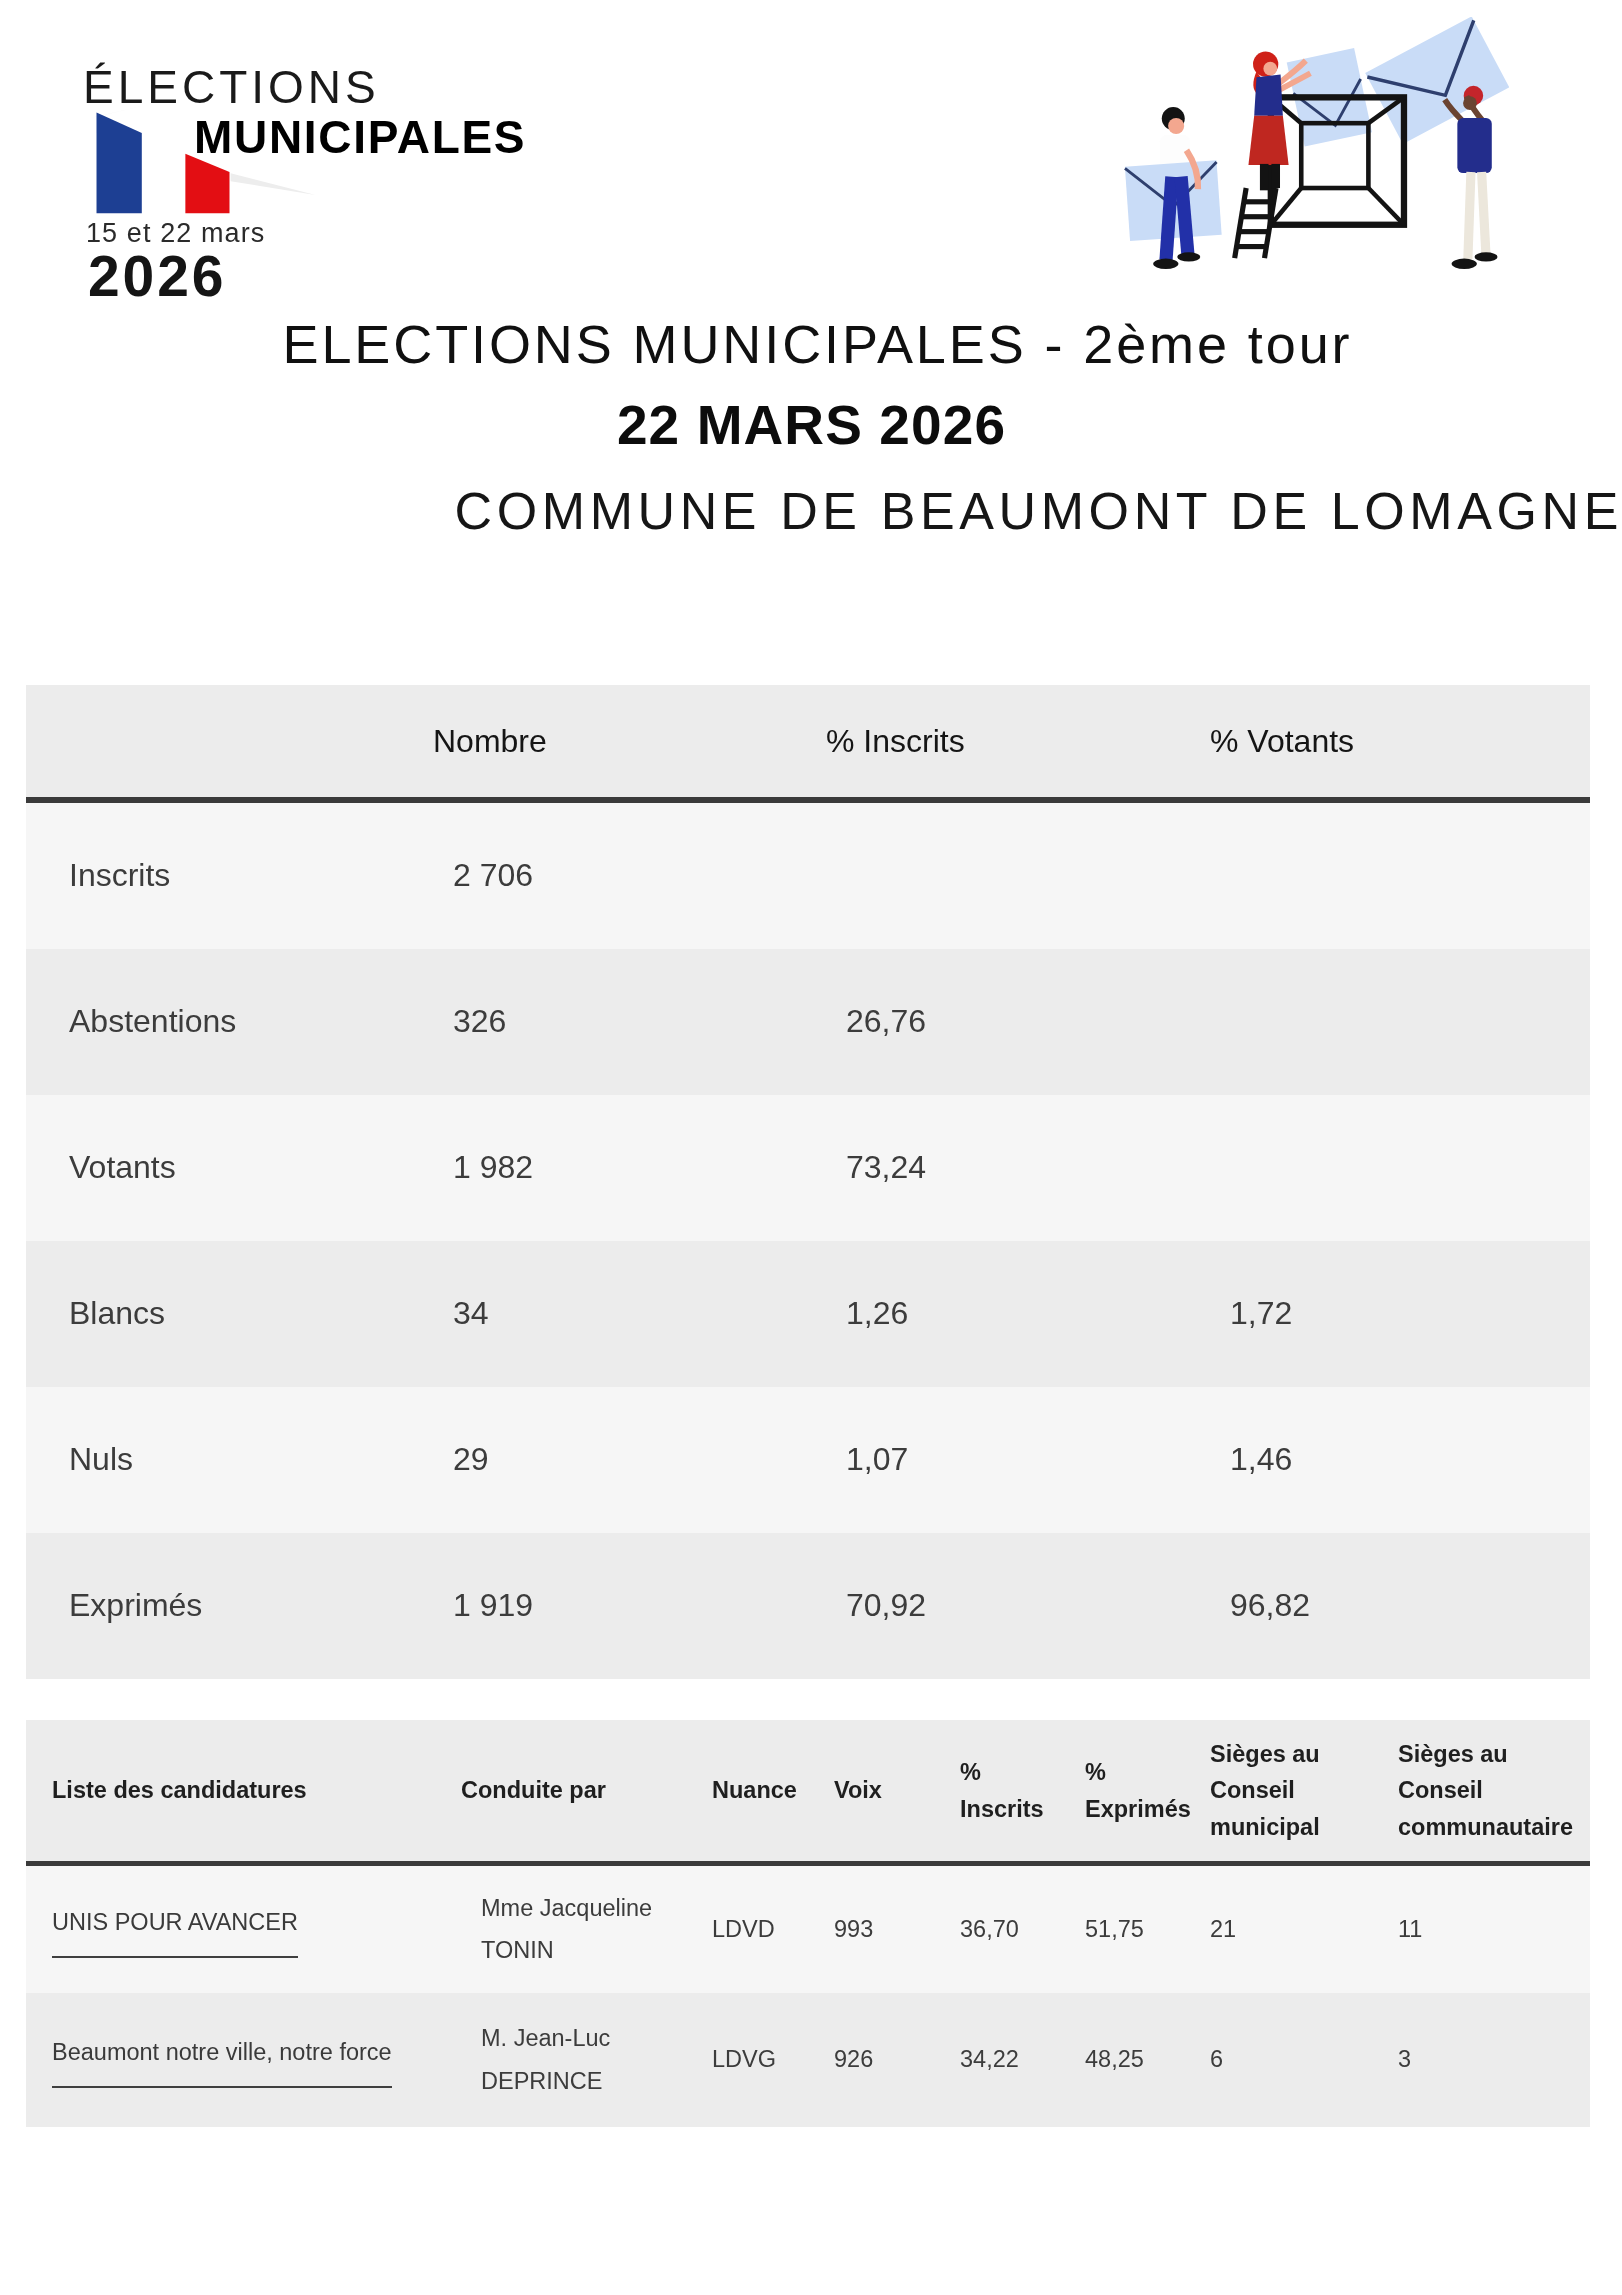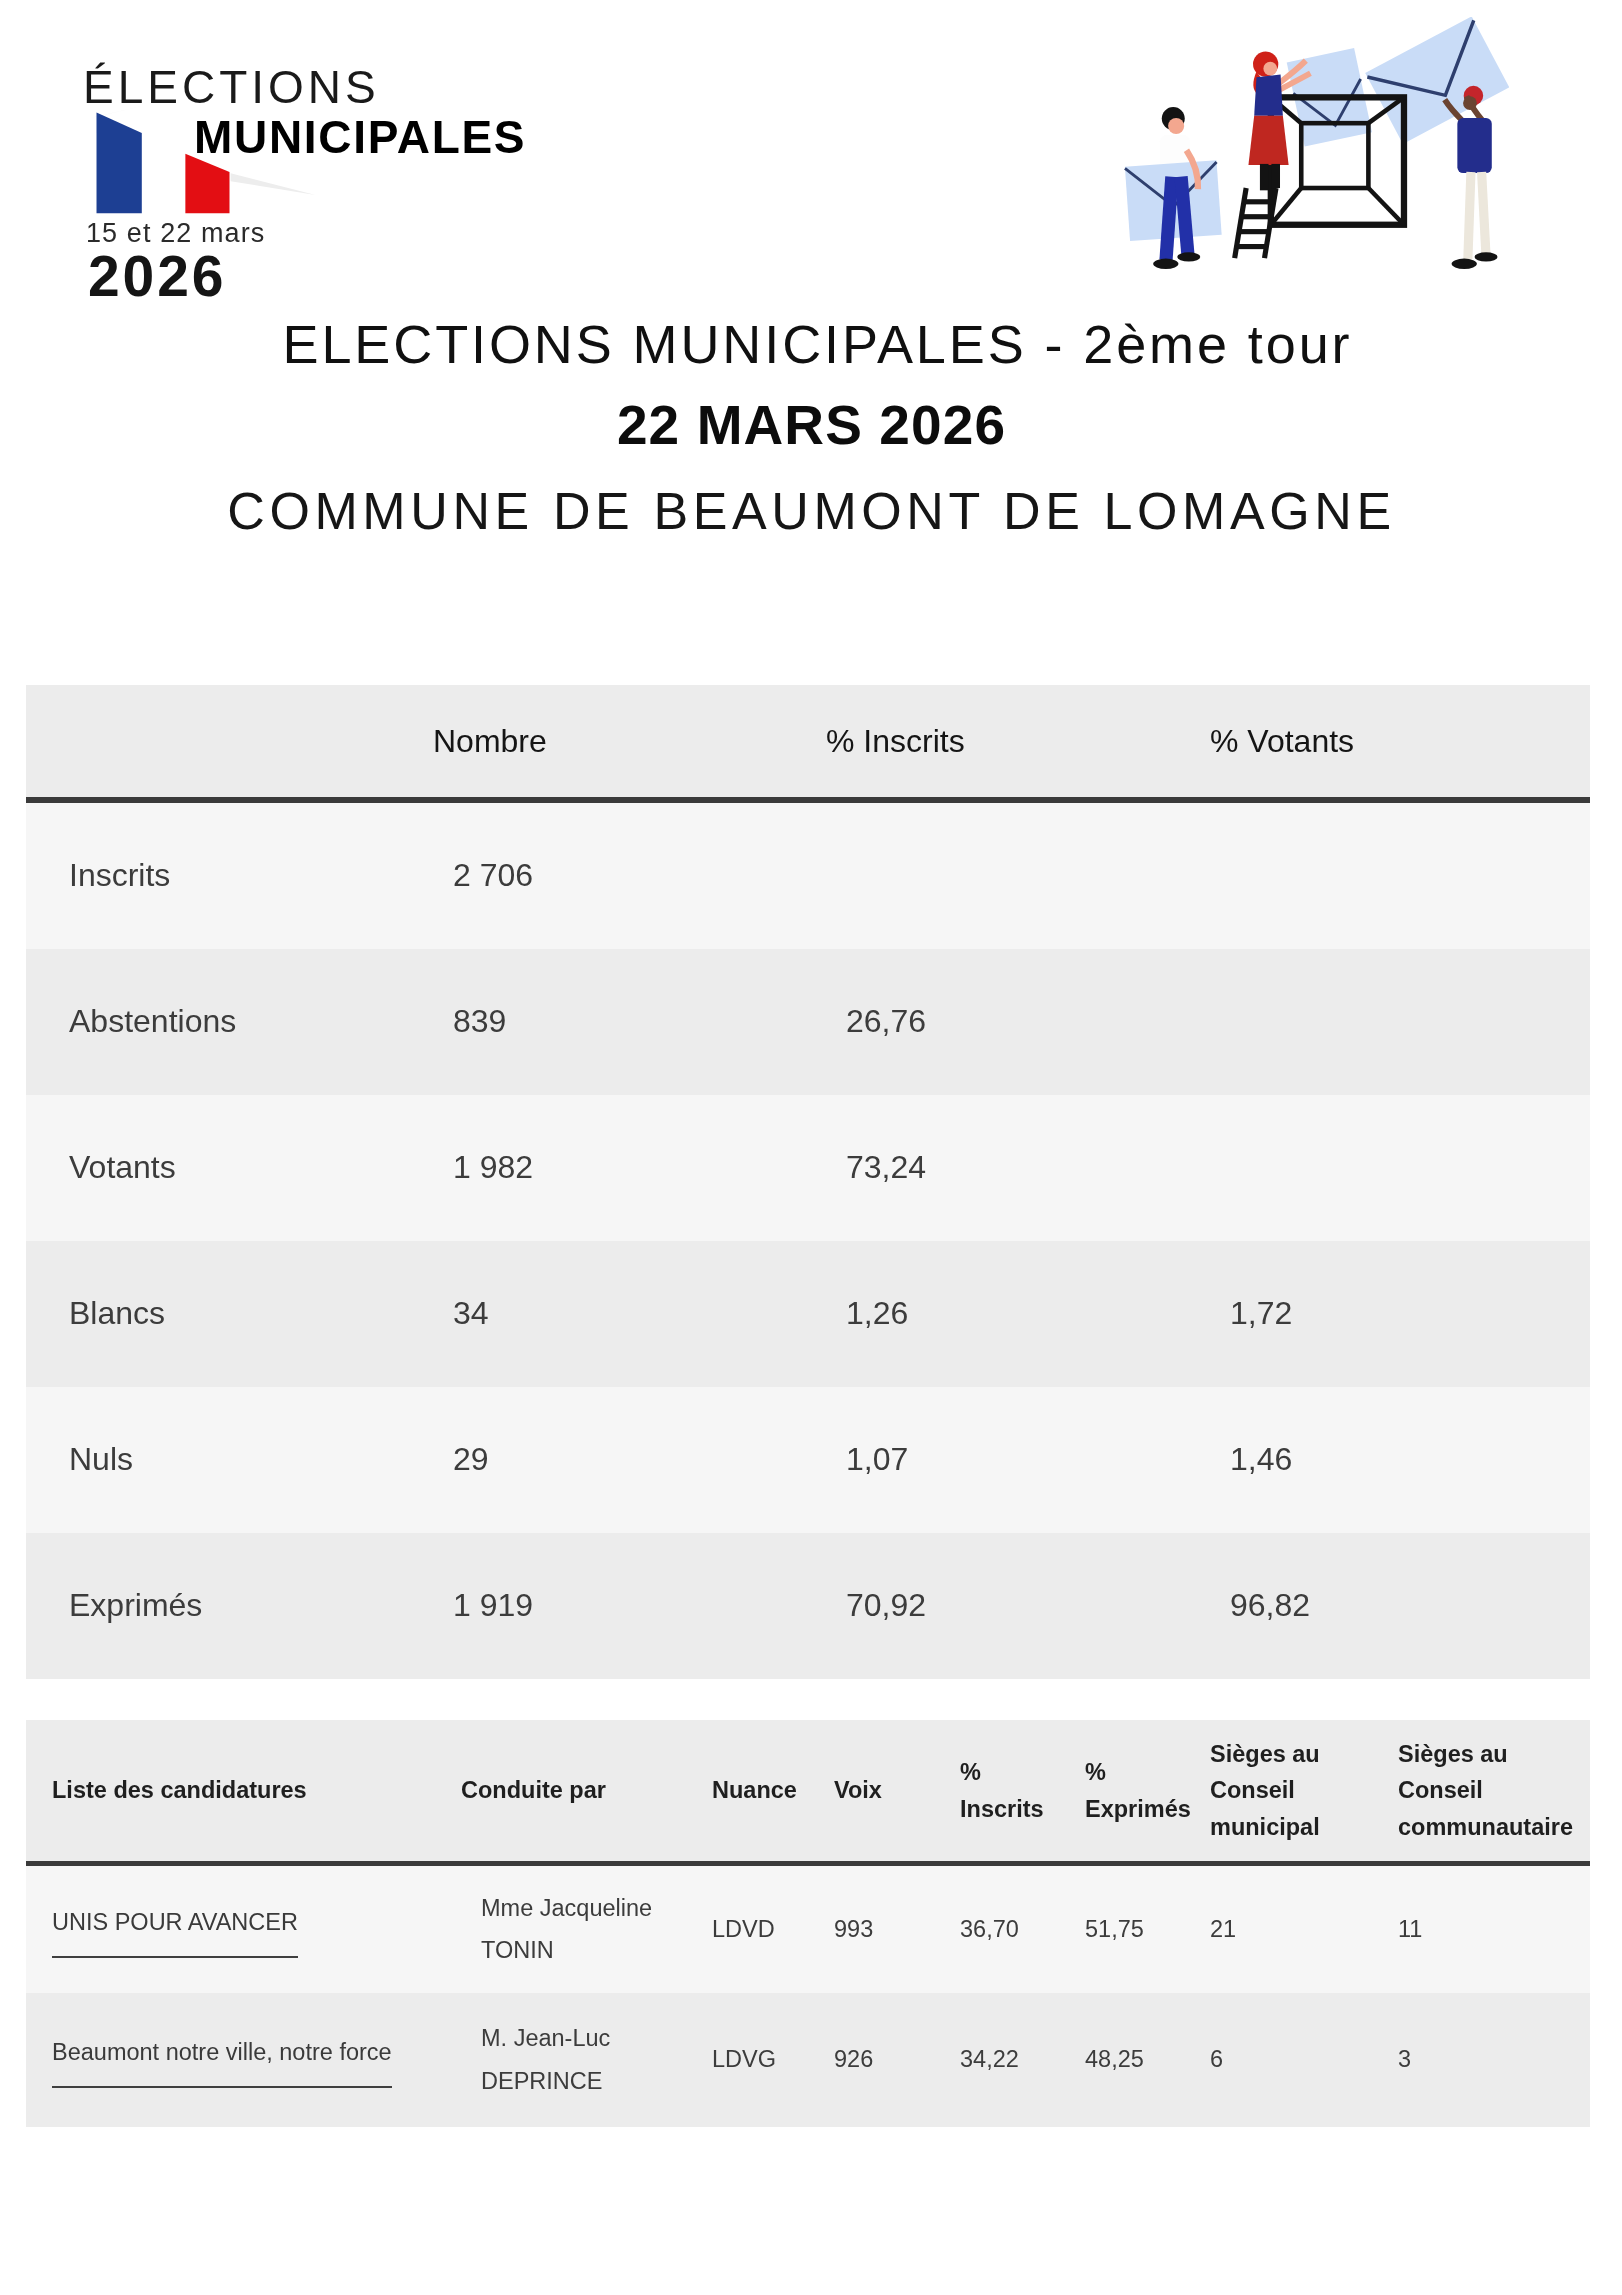--- a/index.html
+++ b/index.html
@@ -17,21 +17,21 @@
   .logo-dates{position:absolute;left:86px;top:218px;font-size:27px;font-weight:400;
     letter-spacing:1.1px;color:#2b2b2b;}
   .logo-year{position:absolute;left:88px;top:243px;font-size:57px;font-weight:800;
     letter-spacing:2.9px;color:#151515;}
   .illustration{position:absolute;left:1113px;top:17px;}
   
   .page-title1{position:absolute;left:6px;top:313px;width:100%;text-align:center;
     font-size:54px;font-weight:300;letter-spacing:2.9px;color:#101010;}
   .page-title2{position:absolute;left:0;top:393px;width:100%;text-align:center;
     font-size:55px;font-weight:800;letter-spacing:1.1px;color:#0c0c0c;}
-  .page-title3{position:absolute;left:0;top:481px;width:100%;text-align:center;
+  .page-title3{position:absolute;left:0;top:481px;width:100%;text-align:right;
     font-size:52px;font-weight:400;letter-spacing:4.6px;color:#161616;}
   
   .t1{position:absolute;left:26px;top:685px;width:1564px;}
   .t1-header{height:112px;background:#ececec;display:grid;
     grid-template-columns:384px 393px 384px 1fr;align-items:center;
     padding-left:23px;box-sizing:border-box;
     font-size:32px;font-weight:400;color:#151515;}
   .t1-rule{height:5.7px;background:#3a3a3a;}
   .t1-row{height:146px;display:grid;grid-template-columns:384px 393px 384px 1fr;
     align-items:center;padding-left:43px;box-sizing:border-box;font-size:32px;color:#3c3c3c;}
@@ -154,21 +154,21 @@
   <div class="t1-rule"></div>
 
   <div class="t1-row bg-a">
     <div>Inscrits</div>
     <div>2 706</div>
     <div></div>
     <div></div>
   </div>
   <div class="t1-row bg-b">
     <div>Abstentions</div>
-    <div>839</div>
+    <div>326</div>
     <div>26,76</div>
     <div></div>
   </div>
   <div class="t1-row bg-a">
     <div>Votants</div>
     <div>1 982</div>
     <div>73,24</div>
     <div></div>
   </div>
   <div class="t1-row bg-b">

